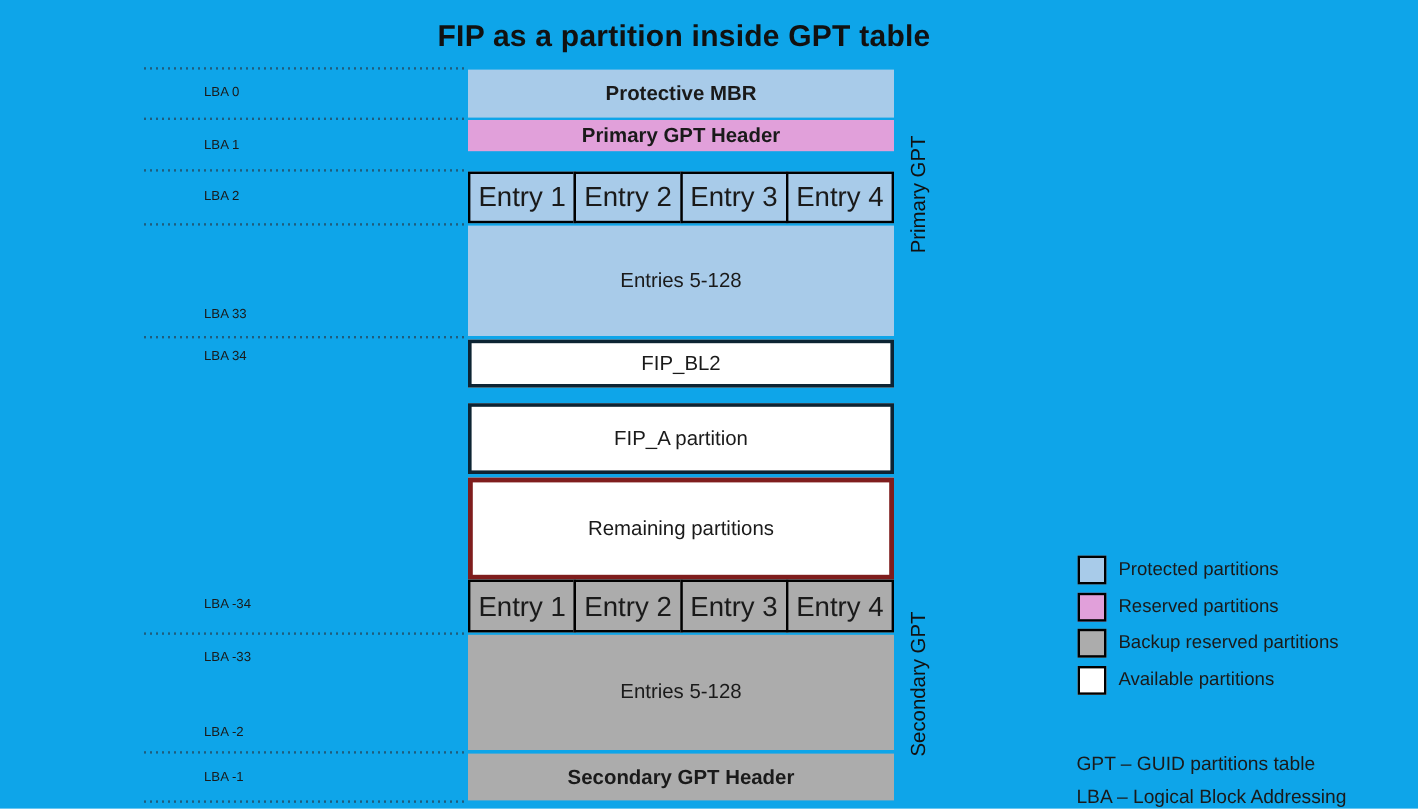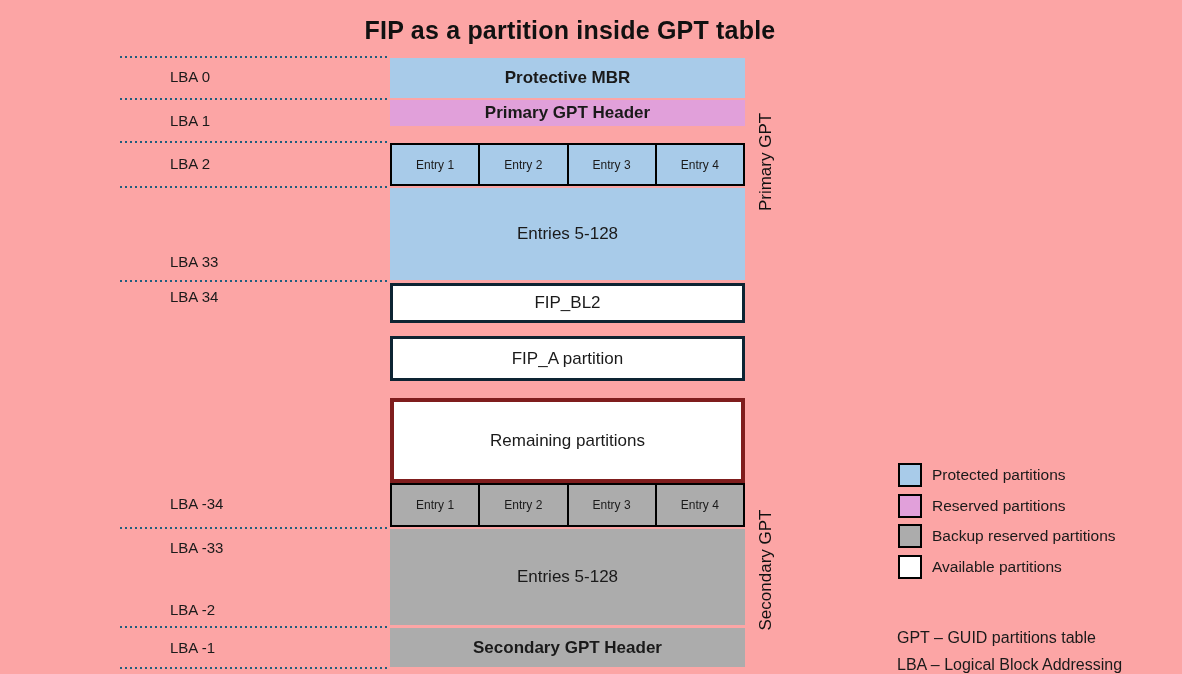--- a/index.html
+++ b/index.html
@@ -1,39 +1,39 @@
 <!DOCTYPE html>
 <html><head>
 <meta charset="utf-8">
 <style>
   html,body{margin:0;padding:0;background:#fff;}
   #canvas{
     position:relative;
     width:1182px;height:674px;
-    background:#fca5a5;
+    background:#0ea5e9;
     font-family:"Liberation Sans", sans-serif;
     color:#1a1a1a;
     overflow:hidden;
     text-decoration:underline;
   }
   .abs{position:absolute;}
   .title{
     left:0;top:16px;width:1140px;
     text-align:center;
     font-size:25px;font-weight:600;color:#111;
     letter-spacing:.2px;
   }
   
   .dotline{
     left:120px;width:270px;height:2px;
     background-image:repeating-linear-gradient(to right,#1f5d7d 0 2px,transparent 2px 5px);
   }
   .lba{
     left:170px;width:130px;height:20px;line-height:20px;
-    font-size:15px;color:#1a1a1a;white-space:nowrap;
+    font-size:11px;color:#1a1a1a;white-space:nowrap;
   }
   
   .block{
     left:390px;width:355px;
     display:flex;align-items:center;justify-content:center;
     font-size:17px;box-sizing:border-box;
   }
   .bold{font-weight:700;}
   .fill-protected{background:#A8CBE9;}
   .fill-reserved{background:#E1A0DA;}
@@ -41,21 +41,21 @@
   .fill-available{background:#ffffff;}
   .outlined-thick{border:3px solid #0d2433;}
   .outlined-thin{border:4px solid #7f1d1d;}
   .entry-row{
     left:390px;width:355px;
     display:flex;box-sizing:border-box;
   }
   .entry-cell{
     flex:1 1 0;
     display:flex;align-items:center;justify-content:center;
-    font-size:12px;
+    font-size:23px;
     border:2px solid #000;box-sizing:border-box;
   }
   .entry-cell + .entry-cell{margin-left:-2px;}
   .side-label{
     white-space:nowrap;
     font-size:17px;color:#111;
     transform:translate(-50%,-50%) rotate(-90deg);
   }
   
   .swatch{
@@ -105,21 +105,21 @@
     <div class="entry-cell fill-protected">Entry 1</div>
     <div class="entry-cell fill-protected">Entry 2</div>
     <div class="entry-cell fill-protected">Entry 3</div>
     <div class="entry-cell fill-protected">Entry 4</div>
   </div>
 
   <div class="abs block fill-protected" style="top:188px;height:92px">Entries 5-128</div>
 
   <div class="abs block fill-available outlined-thick" style="top:283px;height:40px">FIP_BL2</div>
 
-  <div class="abs block fill-available outlined-thick" style="top:336px;height:45px">FIP_A partition</div>
+  <div class="abs block fill-available outlined-thick" style="top:336px;height:59px">FIP_A partition</div>
 
   <div class="abs block fill-available outlined-thin" style="top:398px;height:85px">Remaining partitions</div>
 
   <div class="abs entry-row" style="top:483px;height:44px">
     <div class="entry-cell fill-backup">Entry 1</div>
     <div class="entry-cell fill-backup">Entry 2</div>
     <div class="entry-cell fill-backup">Entry 3</div>
     <div class="entry-cell fill-backup">Entry 4</div>
   </div>
 

